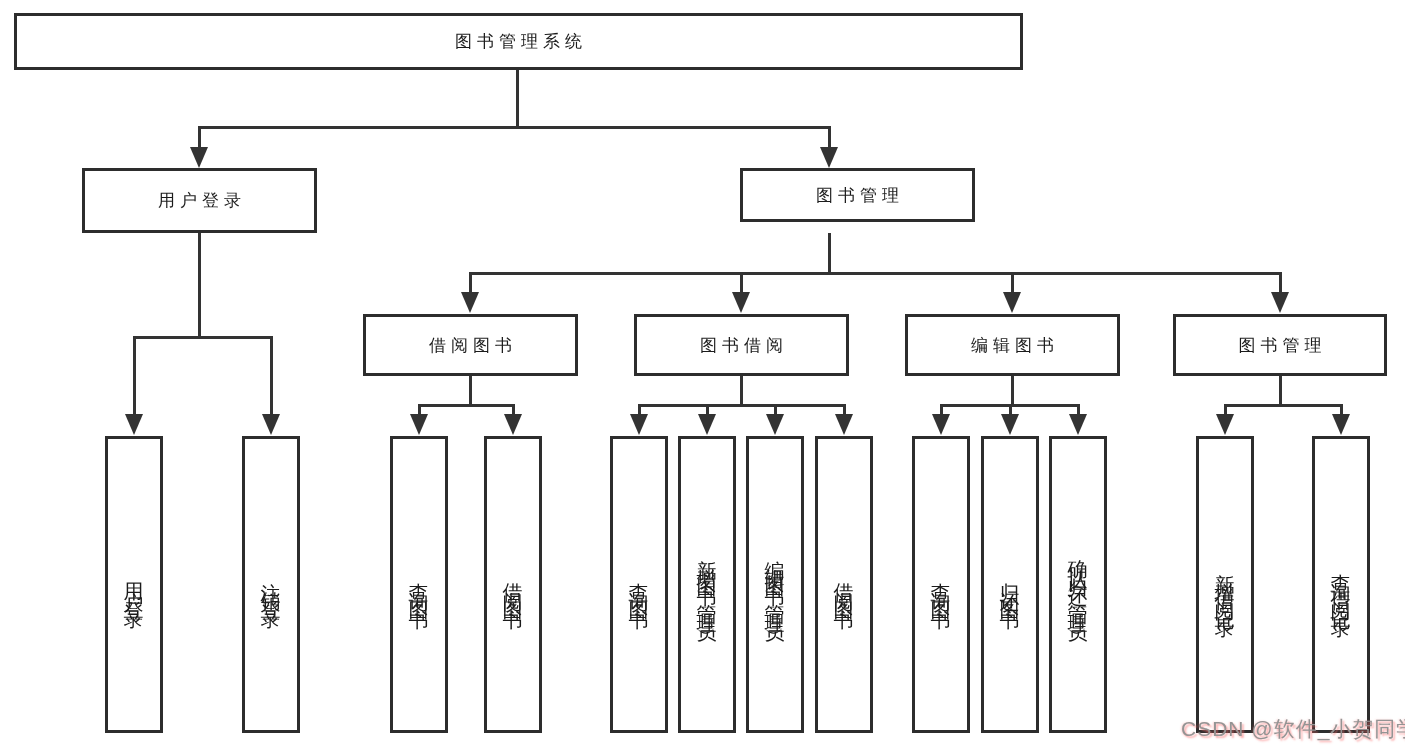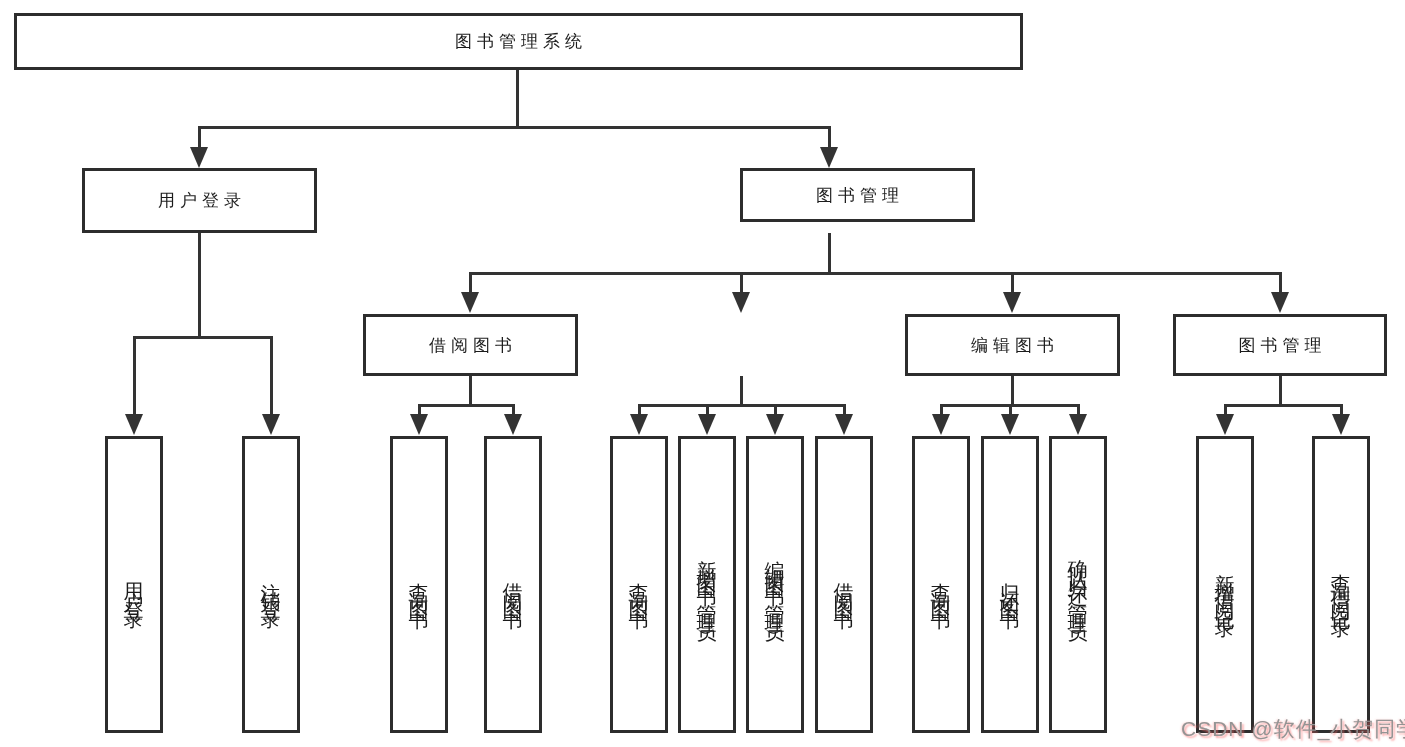--- a/index.html
+++ b/index.html
@@ -65,20 +65,21 @@
   <div class="vline" style="left:469px;top:272px;height:22px"></div>
   <div class="arrow" style="left:461px;top:292px"></div>
   <div class="vline" style="left:740px;top:272px;height:22px"></div>
   <div class="arrow" style="left:732px;top:292px"></div>
   <div class="vline" style="left:1011px;top:272px;height:22px"></div>
   <div class="arrow" style="left:1003px;top:292px"></div>
   <div class="vline" style="left:1279px;top:272px;height:22px"></div>
   <div class="arrow" style="left:1271px;top:292px"></div>
 
   <div class="box" style="left:363px;top:314px;width:215px;height:62px">借阅图书</div>
+  <div class="box" style="left:634px;top:314px;width:215px;height:62px">图书借阅</div>
   <div class="box" style="left:905px;top:314px;width:215px;height:62px">编辑图书</div>
   <div class="box" style="left:1173px;top:314px;width:214px;height:62px">图书管理</div>
 
   <div class="vline" style="left:469px;top:376px;height:31px"></div>
   <div class="hline" style="left:418px;top:404px;width:97px"></div>
   <div class="vline" style="left:418px;top:404px;height:12px"></div>
   <div class="arrow" style="left:410px;top:414px"></div>
   <div class="vline" style="left:512px;top:404px;height:12px"></div>
   <div class="arrow" style="left:504px;top:414px"></div>
 

